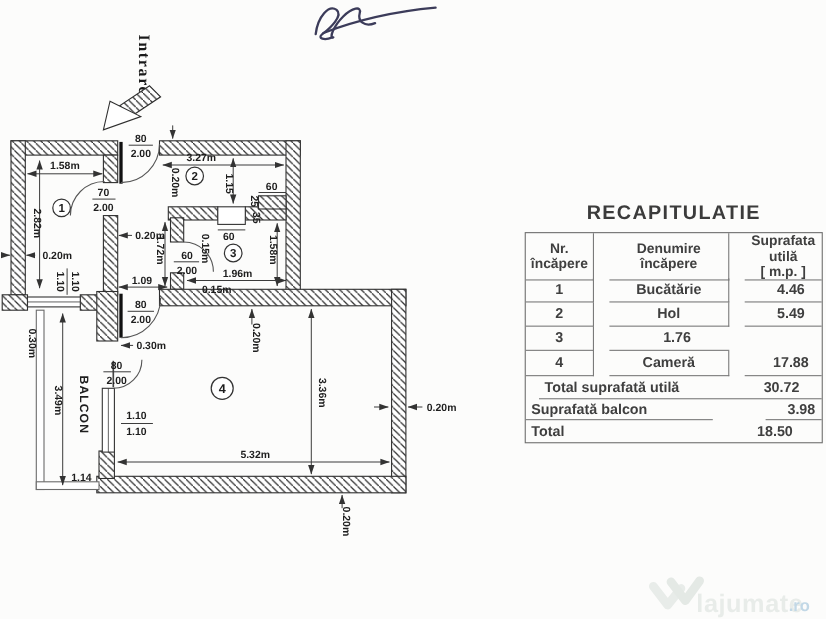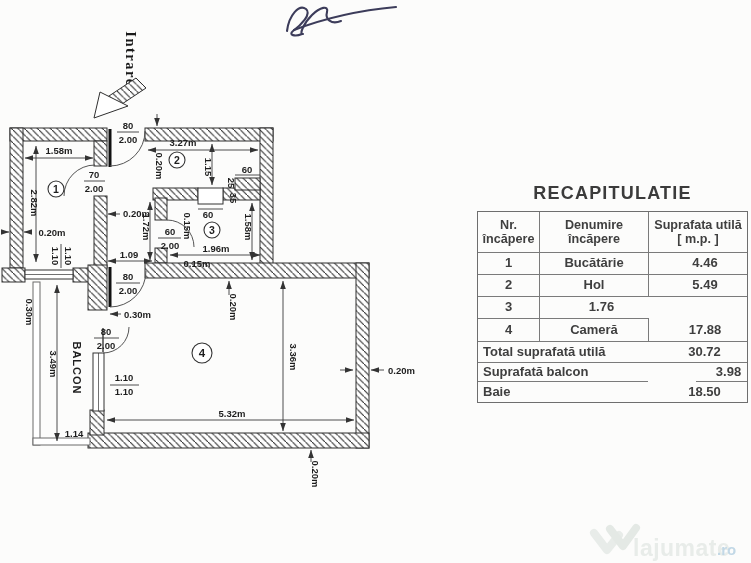--- a/index.html
+++ b/index.html
@@ -6,33 +6,33 @@
   .stage{position:relative;width:751px;height:563px;background:#fcfcfb;overflow:hidden;
          font-family:"Liberation Sans",sans-serif;}
   svg text{font-family:"Liberation Sans",sans-serif;}
   .dim{font-size:9.5px;font-weight:600;fill:#1e1e1e;}
   .roomnum{font-size:10.5px;font-weight:600;fill:#1e1e1e;}
   .recap-title{position:absolute;left:477px;top:183px;width:271px;text-align:center;
       font-size:18px;font-weight:700;letter-spacing:1.2px;color:#3b3b3b;}
   .recap{position:absolute;left:477px;top:211px;width:271px;border:1.5px solid #6e6e6e;
       color:#3f3f3f;font-weight:600;font-size:13px;box-sizing:border-box;}
   .recap *{box-sizing:border-box;}
-  .hrow,.drow{display:grid;grid-template-columns:62px 109px 1fr;}
+  .hrow,.drow{display:grid;grid-template-columns:62px 109px 1fr;gap:14px;}
   .srow{display:grid;grid-template-columns:170px 1fr;}
   .hrow{height:41px;}
   .drow{height:22px;}
   .drow.last{height:23px;}
   .c{display:flex;align-items:center;justify-content:center;text-align:center;
      border-bottom:1px solid #7a7a7a;line-height:1.12;}
   .vline{border-right:1px solid #7a7a7a;}
   .hcell{font-size:12.6px;}
   .val{padding-left:14px;}
   .srow .c{justify-content:flex-start;padding-left:5px;text-align:left;}
   .srow .c.val{justify-content:center;padding-left:14px;}
-  .srow.s1{height:21px;}.srow.s2{height:19px;gap:48px;}
+  .srow.s1{height:21px;margin-left:12px;}.srow.s2{height:19px;gap:48px;}
   .srow.s3{height:20px;}.srow.s3 .c{border-bottom:none;}
 </style>
 </head>
 <body>
 
 <div class="stage">
 
 <svg width="751" height="563" viewBox="0 0 751 563">
   <defs>
     <pattern id="hatch" width="6.5" height="6.5" patternUnits="userSpaceOnUse">
@@ -242,18 +242,18 @@
 
   <div class="srow s1">
     <div class="c">Total suprafată utilă</div>
     <div class="c val">30.72</div>
   </div>
   <div class="srow s2">
     <div class="c">Suprafată balcon</div>
     <div class="c val">3.98</div>
   </div>
   <div class="srow s3">
-    <div class="c">Baie</div>
+    <div class="c">Total</div>
     <div class="c val">18.50</div>
   </div>
 </div>
 
 </div>
 
 </body></html>

